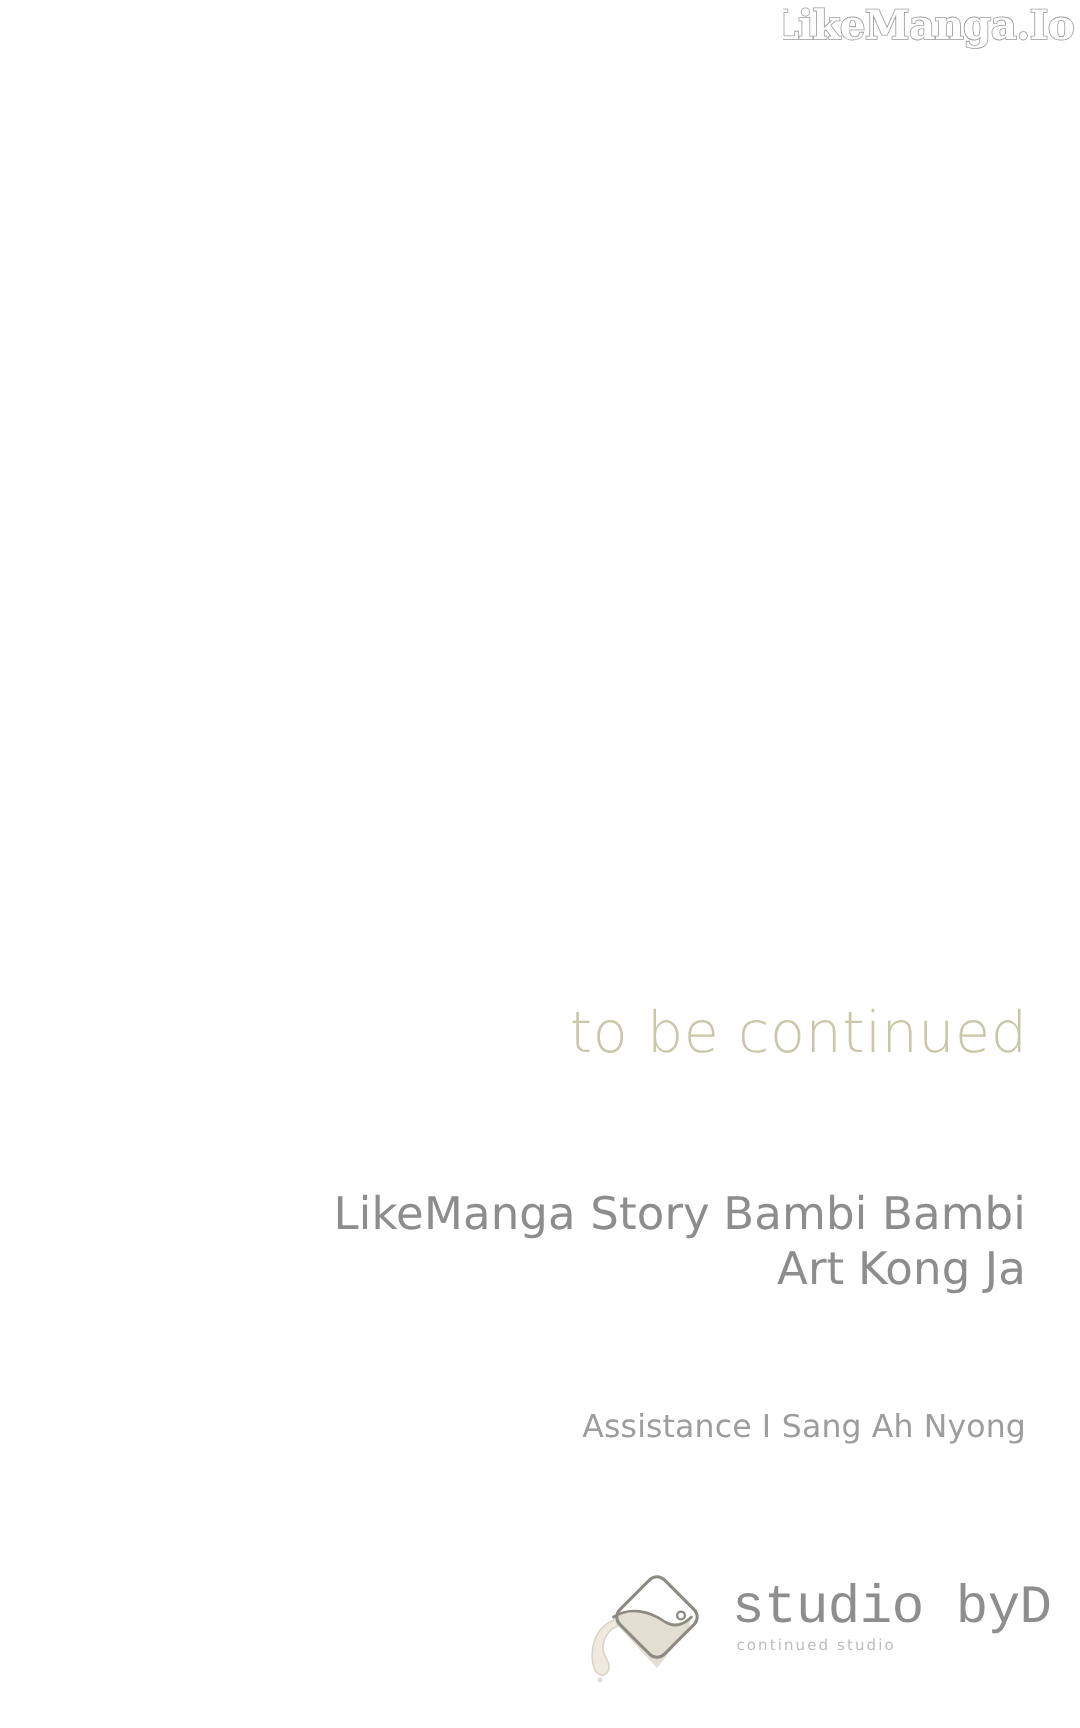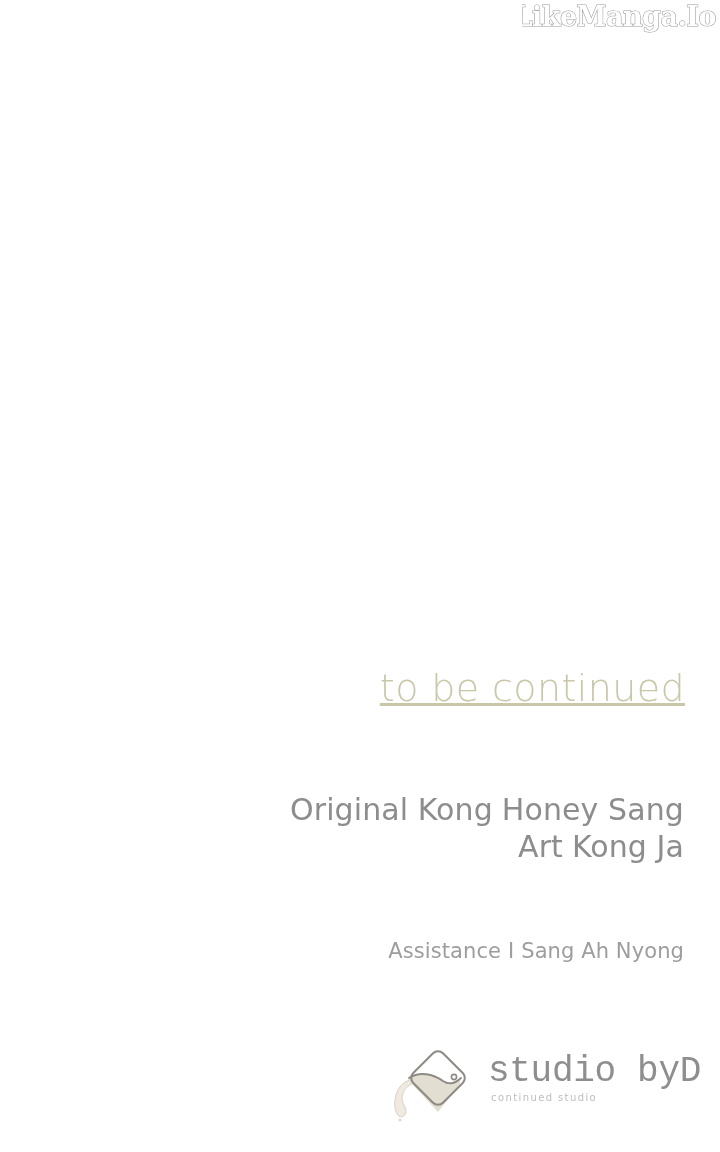--- a/index.html
+++ b/index.html
@@ -67,21 +67,20 @@
   }
   .tbc {
     display: inline-block;
     font-family: "DejaVu Sans", "Liberation Sans", sans-serif;
     font-weight: 300;
     font-size: 38px;
     line-height: 48px;
     letter-spacing: 0.4px;
     color: #cac7a9;
     white-space: nowrap;
-    text-decoration: underline;
   }
 
   
   .credits {
     position: absolute;
     left: 0;
     top: 791px;
     width: 684px;
     text-align: right;
   }
@@ -173,21 +172,21 @@
     </svg>
   </div>
 
   <div class="art-area"></div>
 
   <div class="tbc-wrap">
     <span class="tbc">to be continued</span>
   </div>
 
   <div class="credits">
-    <span class="credit-line"><span>Original Kong</span><span class="sep"></span><span>Honey Sang</span></span>
+    <span class="credit-line"><span>LikeManga Story</span><span class="sep"></span><span>Bambi Bambi</span></span>
     <span class="credit-line"><span>Art</span><span class="sep"></span><span>Kong Ja</span></span>
   </div>
 
   <div class="assistance">
     <span class="assistance-text"><span>Assistance I</span><span class="sep"></span><span>Sang Ah  Nyong</span></span>
   </div>
 
   <div class="studio-logo">
 
     <div class="logo-mark">

